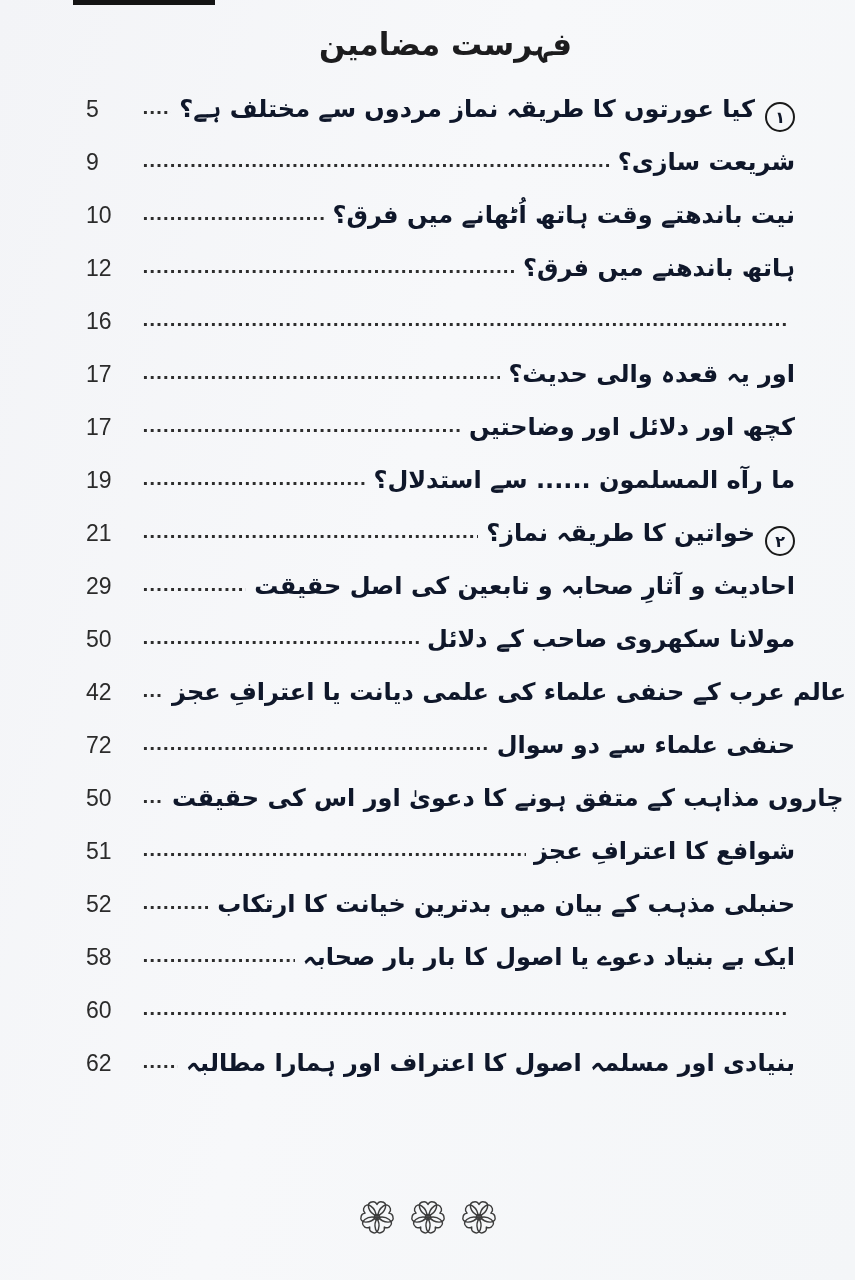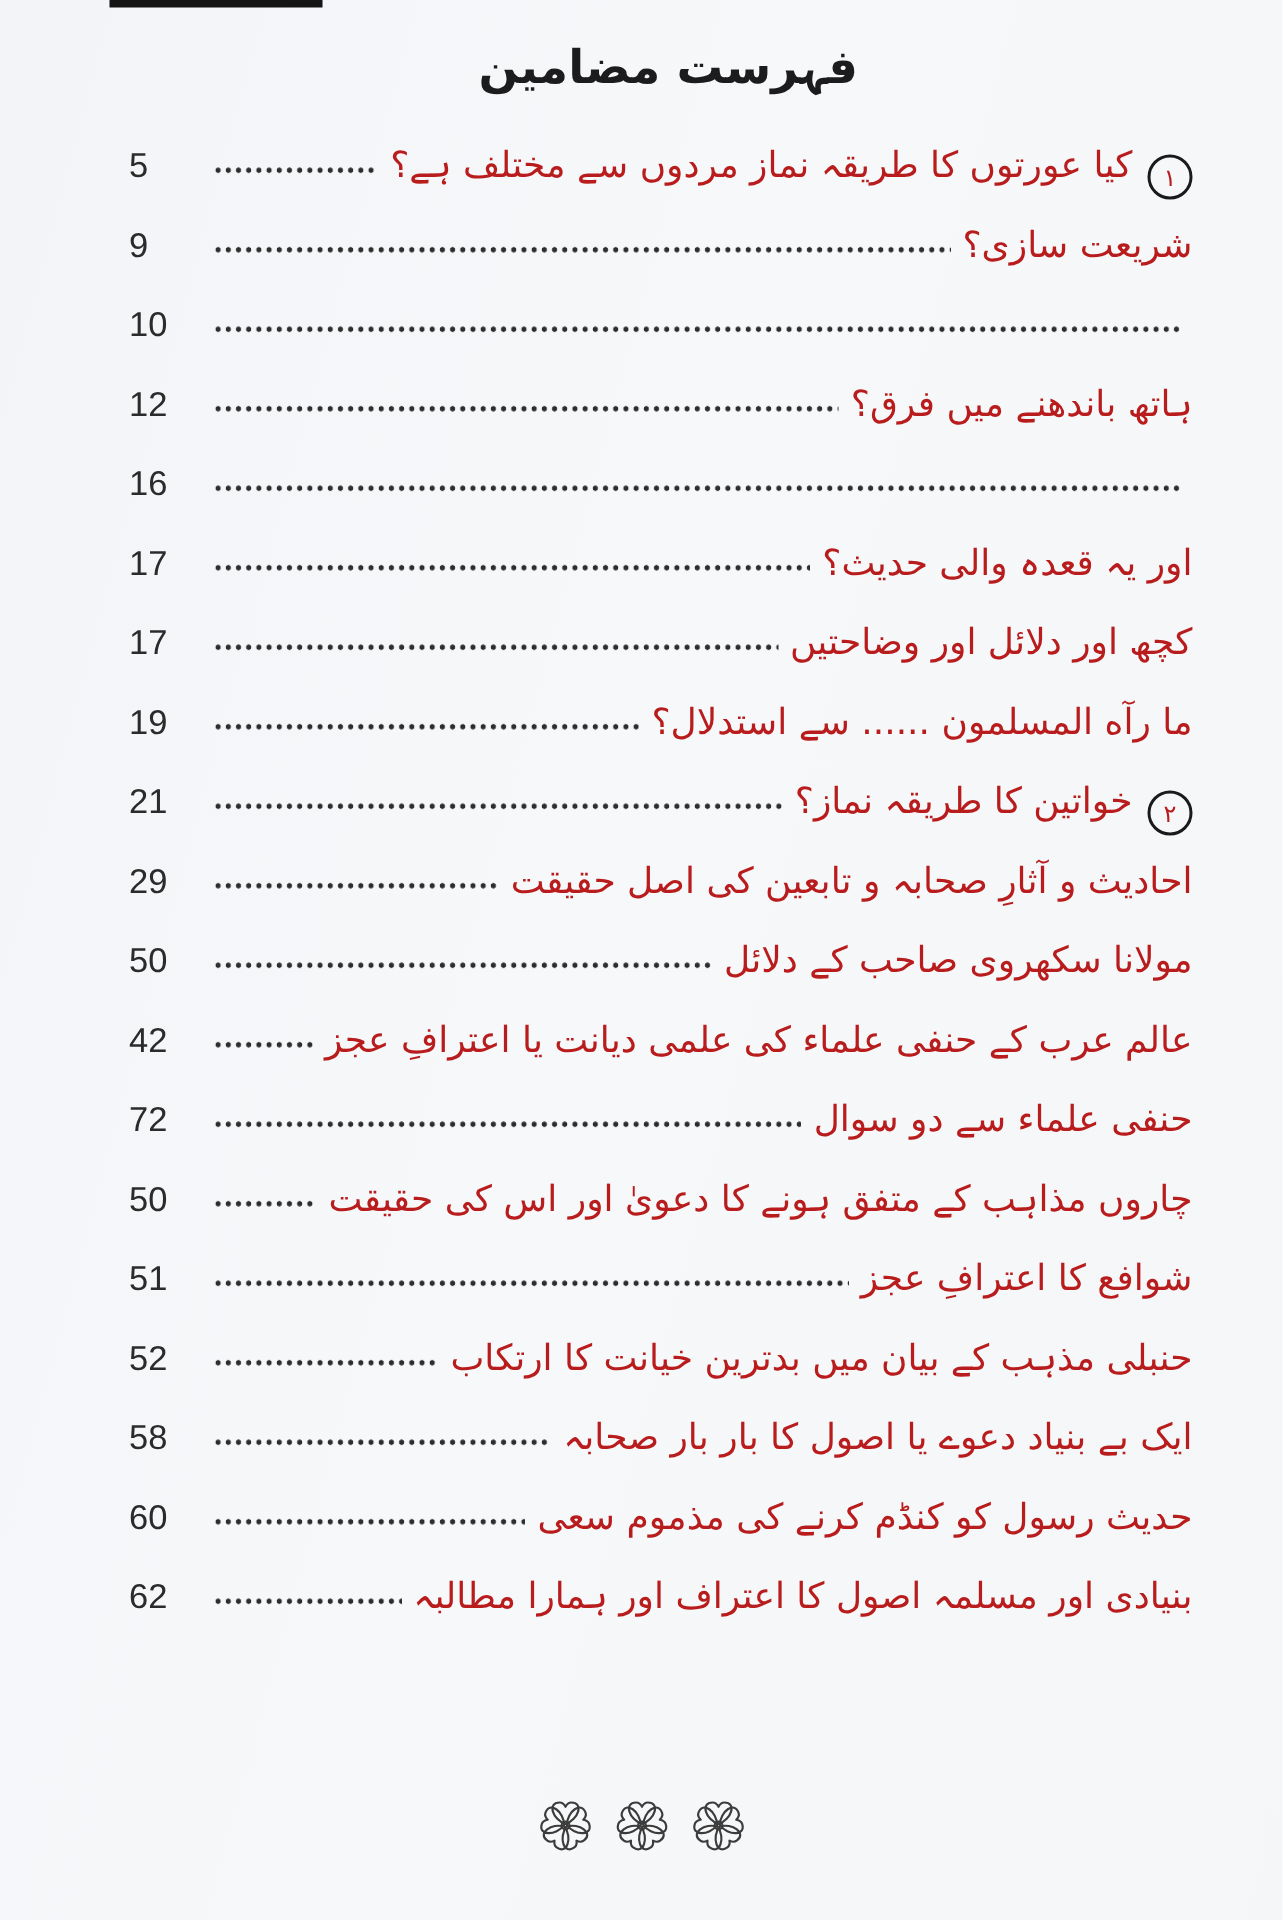--- a/index.html
+++ b/index.html
@@ -55,22 +55,22 @@
     height: 9px;
     margin: 0 8px 0 10px;
     background-image: radial-gradient(circle, #2d2d2d 1.55px, rgba(0,0,0,0) 1.95px);
     background-size: 6.8px 9px;
     background-position: left center;
     background-repeat: repeat-x;
   }
   .entry-title {
     direction: rtl;
     font-size: 24px;
-    font-weight: normal;
-    color: #b91c1c;
+    font-weight: bold;
+    color: #0f172a;
     white-space: nowrap;
     flex: 0 0 auto;
   }
   .marker {
     display: inline-flex;
     width: 30px;
     height: 30px;
     box-sizing: border-box;
     border: 2px solid #1a1a1a;
     border-radius: 50%;
@@ -108,20 +108,21 @@
 
   <div class="toc-row">
     <span class="page-num">9</span>
     <span class="dots"></span>
     <span class="entry-title"><span class="title-text">شریعت سازی؟</span></span>
   </div>
 
   <div class="toc-row">
     <span class="page-num">10</span>
     <span class="dots"></span>
+    <span class="entry-title"><span class="title-text">نیت باندھتے وقت ہاتھ اُٹھانے میں فرق؟</span></span>
   </div>
 
   <div class="toc-row">
     <span class="page-num">12</span>
     <span class="dots"></span>
     <span class="entry-title"><span class="title-text">ہاتھ باندھنے میں فرق؟</span></span>
   </div>
 
   <div class="toc-row">
     <span class="page-num">16</span>
@@ -197,21 +198,20 @@
 
   <div class="toc-row">
     <span class="page-num">58</span>
     <span class="dots"></span>
     <span class="entry-title"><span class="title-text">ایک بے بنیاد دعوے یا اصول کا بار بار صحابہ</span></span>
   </div>
 
   <div class="toc-row">
     <span class="page-num">60</span>
     <span class="dots"></span>
-    <span class="entry-title"><span class="title-text">حدیث رسول کو کنڈم کرنے کی مذموم سعی</span></span>
   </div>
 
   <div class="toc-row">
     <span class="page-num">62</span>
     <span class="dots"></span>
     <span class="entry-title"><span class="title-text">بنیادی اور مسلمہ اصول کا اعتراف اور ہمارا مطالبہ</span></span>
   </div>
 </div>
 
 <div class="footer-ornaments">

